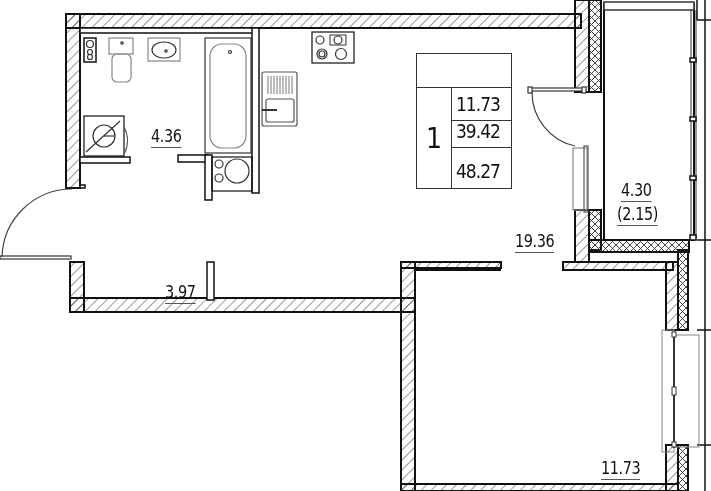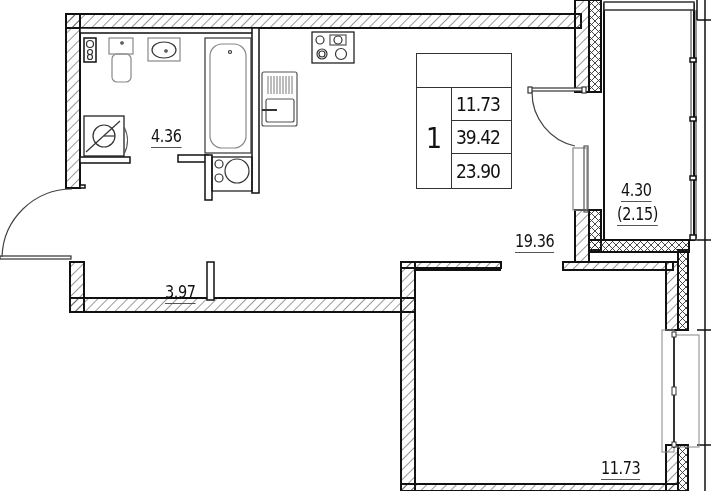--- a/index.html
+++ b/index.html
@@ -5,21 +5,21 @@
   html,body{margin:0;padding:0;background:#fff;}
   #stage{position:relative;width:711px;height:491px;overflow:hidden;background:#fff;font-family:"DejaVu Sans Condensed","DejaVu Sans",sans-serif;}
   svg{position:absolute;left:0;top:0;}
   .lbl{position:absolute;font-family:"DejaVu Sans",sans-serif;font-size:17px;color:#111;letter-spacing:-0.5px;transform:scaleX(0.85);transform-origin:left top;line-height:1;}
   .lbl .ul{display:block;height:1px;background:#555;margin-top:2px;}
   .tbl{position:absolute;left:416px;top:53px;width:94px;height:134px;border:1px solid #333;}
   .tbl .head{position:absolute;left:0;top:0;width:94px;height:33px;border-bottom:1px solid #333;}
   .tbl .num{position:absolute;left:0;top:34px;width:34px;height:100px;border-right:1px solid #333;font-size:28px;display:flex;align-items:center;justify-content:center;color:#111;}
   .tbl .cell{position:absolute;left:35px;width:59px;height:33px;font-size:19px;display:flex;align-items:center;padding-left:4px;box-sizing:border-box;color:#111;letter-spacing:-1px;}
   .tbl .c1{top:34px;border-bottom:1px solid #333;}
-  .tbl .c2{top:67px;border-bottom:1px solid #333;}
+  .tbl .c2{top:61px;border-bottom:1px solid #333;}
   .tbl .c3{top:100px;}
 </style>
 </head>
 <body>
 
 <div id="stage">
 <svg width="711" height="491" viewBox="0 0 711 491">
   <defs>
     <pattern id="hatch" patternUnits="userSpaceOnUse" width="7" height="7" patternTransform="rotate(45)">
       <line x1="0" y1="0" x2="0" y2="7" stroke="#333" stroke-width="1"></line>
@@ -201,15 +201,15 @@
 </div>
 <div class="lbl" style="left:617px;top:206px;">
   <span>(2.15)</span><span class="ul"></span>
 </div>
 
 <div class="tbl">
   <div class="head"></div>
   <div class="num">1</div>
   <div class="cell c1">11.73</div>
   <div class="cell c2">39.42</div>
-  <div class="cell c3">23.90</div>
+  <div class="cell c3">48.27</div>
 </div>
 </div>
 
 </body></html>

